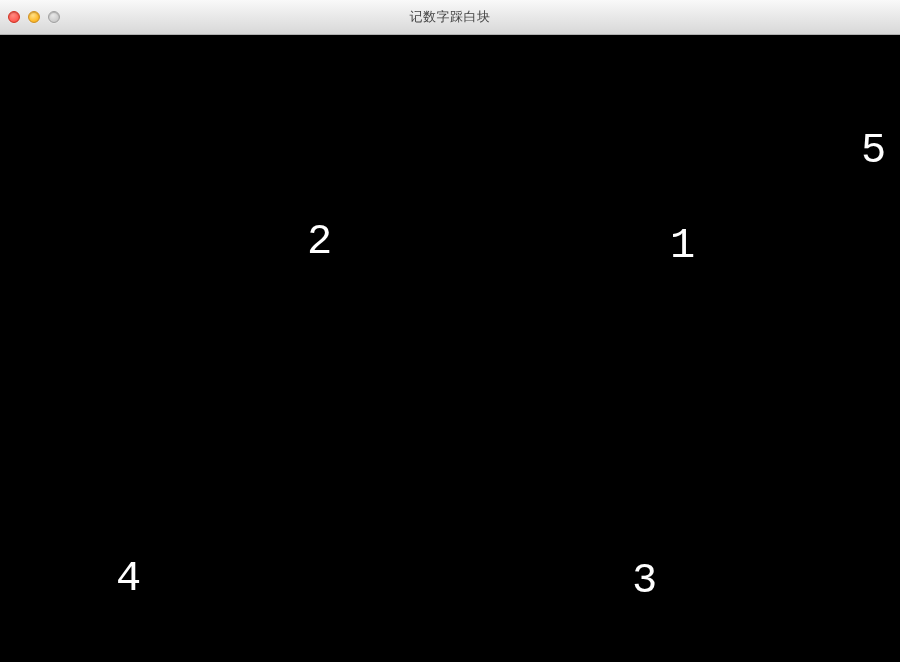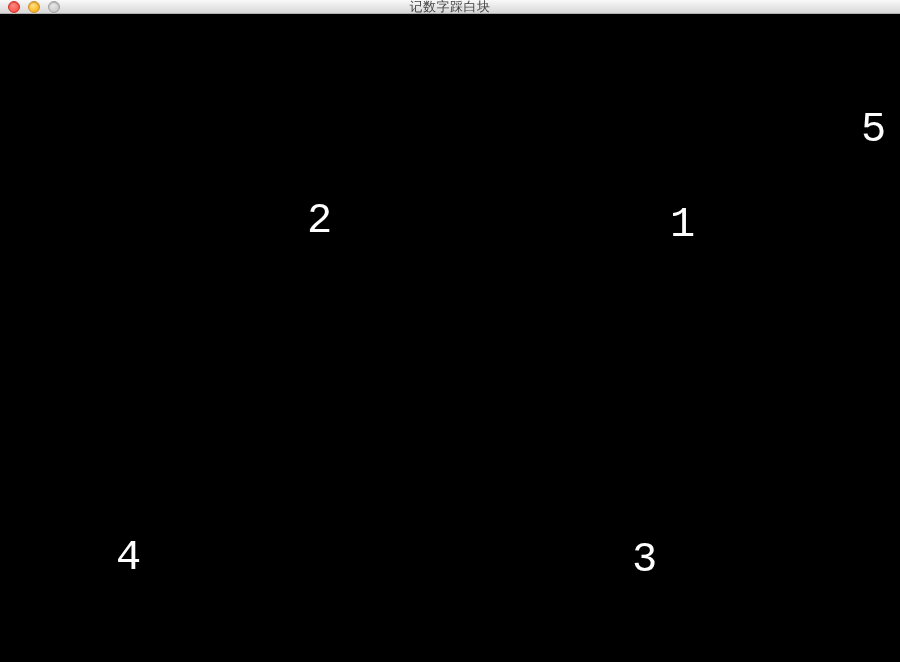--- a/index.html
+++ b/index.html
@@ -14,21 +14,21 @@
       font-family: -apple-system, BlinkMacSystemFont, "Helvetica Neue", Arial, sans-serif;
       background: #ececec;
     }
     .window {
       width: 900px;
       height: 662px;
       display: flex;
       flex-direction: column;
     }
     .titlebar {
-      height: 14px;
+      height: 35px;
       background: linear-gradient(to bottom, #f9f9f9 0%, #e8e8e8 50%, #d8d8d8 100%);
       border-bottom: 1px solid #b0b0b0;
       display: flex;
       align-items: center;
       position: relative;
     }
     .traffic-lights {
       display: flex;
       gap: 8px;
       padding-left: 8px;

